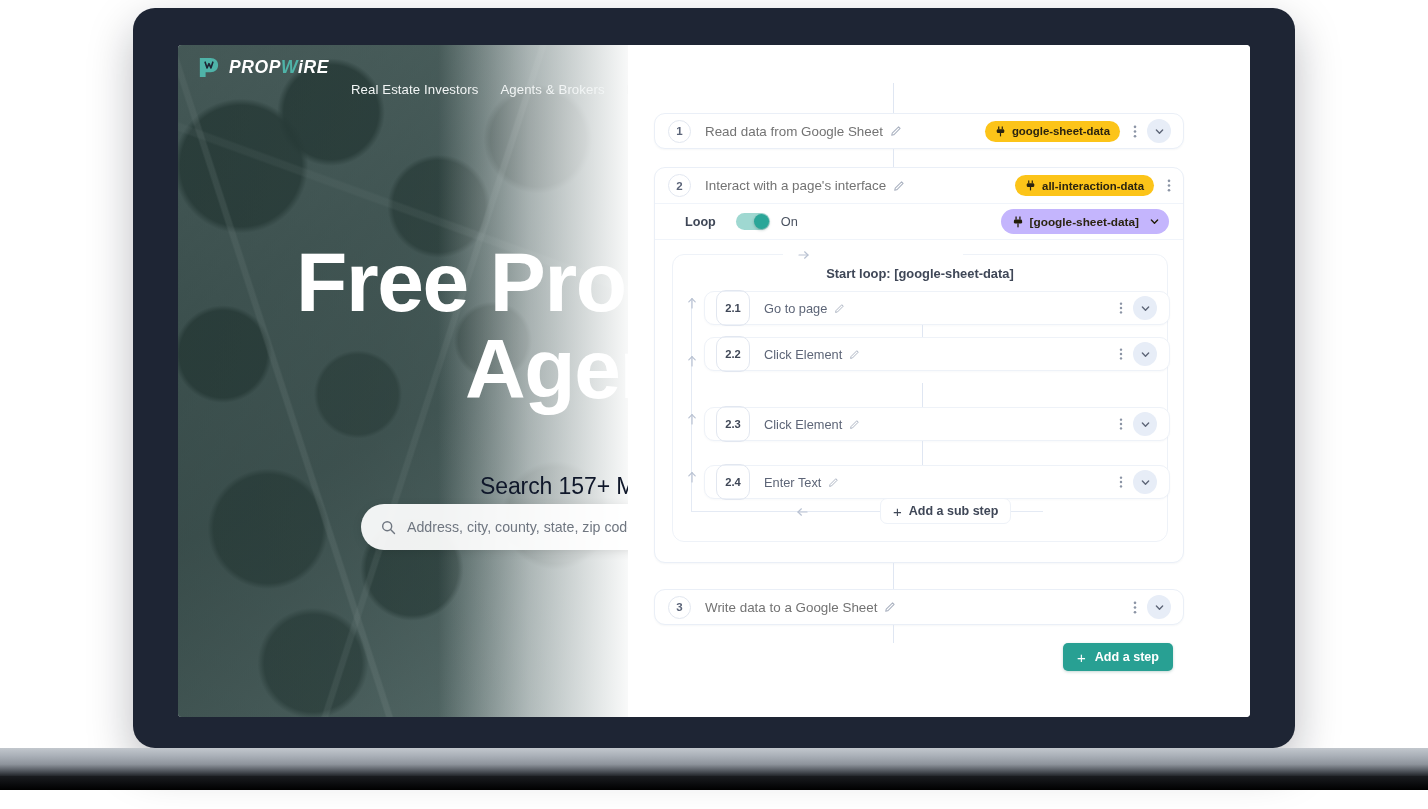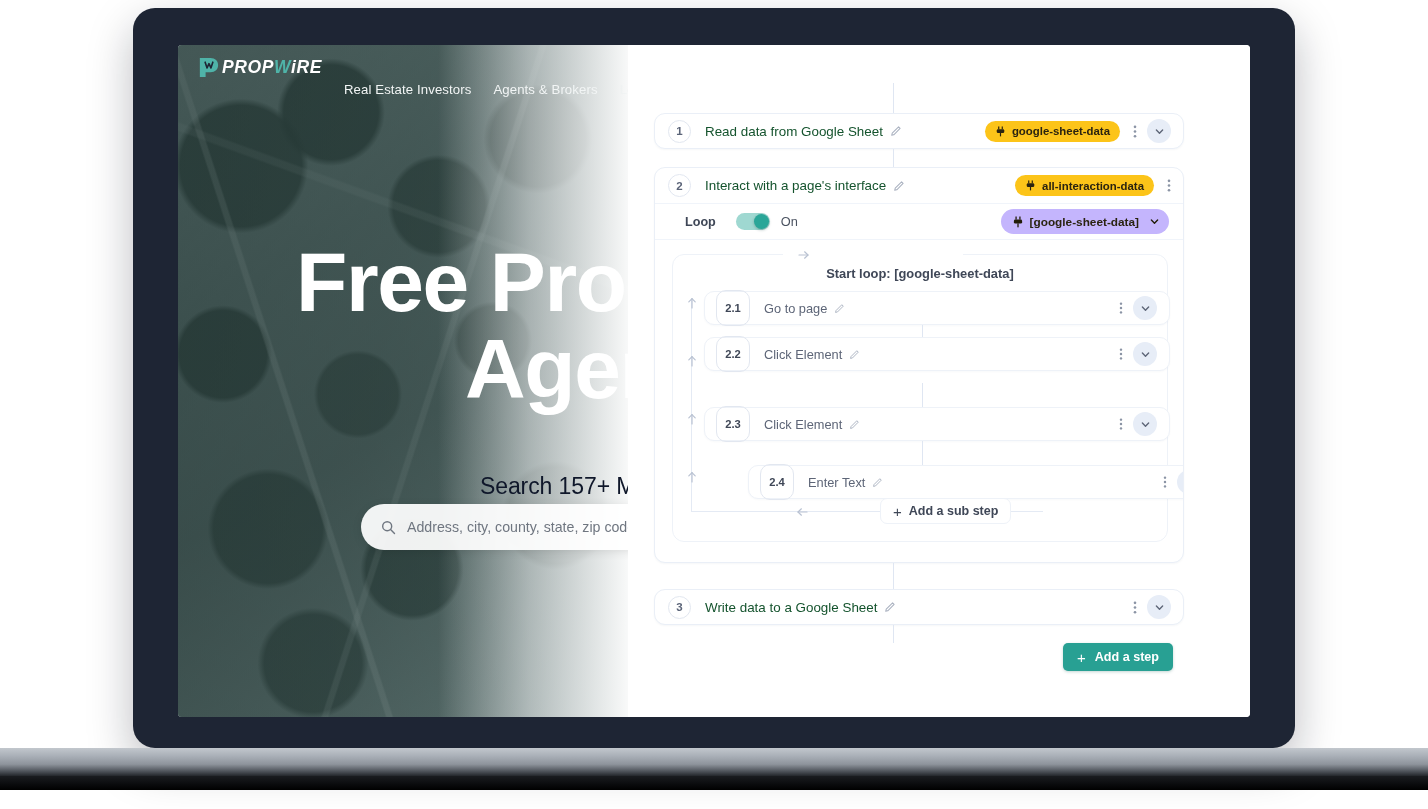--- a/index.html
+++ b/index.html
@@ -112,21 +112,21 @@
   #hero-nav {
     position: absolute;
     left: 0; top: 0;
     width: 450px; height: 44px;
     display: flex;
     align-items: center;
     gap: 22px;
     padding-left: 18px;
     z-index: 4;
   }
-  .logo-wrap { display: flex; align-items: center; gap: 1px; }
+  .logo-wrap { display: flex; align-items: center; gap: 8px; }
   .logo-mark { width: 25px; height: 25px; }
   .logo-text {
     font-size: 17.5px;
     font-weight: 700;
     font-style: italic;
     letter-spacing: 0.6px;
     color: #ffffff;
     white-space: nowrap;
   }
   .logo-text .w { color: #4fb3a8; }
@@ -223,21 +223,21 @@
     border: 1px solid #e2e7f0;
     color: #5b6478;
     font-size: 11.5px;
     font-weight: 600;
     display: flex; align-items: center; justify-content: center;
     flex: 0 0 auto;
   }
   .step-title {
     margin-left: 14px;
     font-size: 13.4px;
-    color: #14532d;
+    color: #737373;
     font-weight: 500;
     white-space: nowrap;
   }
   .pencil { margin-left: 7px; flex: 0 0 auto; }
   .spacer { flex: 1 1 auto; }
 
   .badge {
     display: inline-flex;
     align-items: center;
     gap: 6px;
@@ -654,21 +654,21 @@
                   <path d="M2.6 4.4 L6 7.8 L9.4 4.4" fill="none" stroke="#5d6577" stroke-width="1.5" stroke-linecap="round" stroke-linejoin="round"></path>
                 </svg>
               </div>
             </div>
             <div class="sub-conn" style="left:249px; top:186px; height:24px;"></div>
 
             <svg class="up-arrow" width="12" height="14" viewBox="0 0 12 14" style="top:215px">
               <path d="M6 12 V2.6" stroke="#b9c2d2" stroke-width="1.2" stroke-linecap="round"></path>
               <path d="M2.8 5.8 L6 2.6 L9.2 5.8" fill="none" stroke="#b9c2d2" stroke-width="1.2" stroke-linecap="round" stroke-linejoin="round"></path>
             </svg>
-            <div class="substep" style="top:210px;margin-left:44px;">
+            <div class="substep" style="top:210px;">
               <div class="substep-num">2.4</div>
               <div class="substep-title">Enter Text</div>
               <svg class="pencil" width="11" height="11" viewBox="0 0 14 14">
                 <path d="M2 12 L2.6 9.6 L10 2.2 L11.8 4 L4.4 11.4 Z" fill="none" stroke="#aab2c0" stroke-width="1.2" stroke-linejoin="round"></path>
               </svg>
               <div class="spacer"></div>
               <svg class="kebab" width="4" height="14" viewBox="0 0 4 16">
                 <circle cx="2" cy="3" r="1.4" fill="#8b94a5"></circle>
                   <circle cx="2" cy="8" r="1.4" fill="#8b94a5"></circle>
                   <circle cx="2" cy="13" r="1.4" fill="#8b94a5"></circle>

